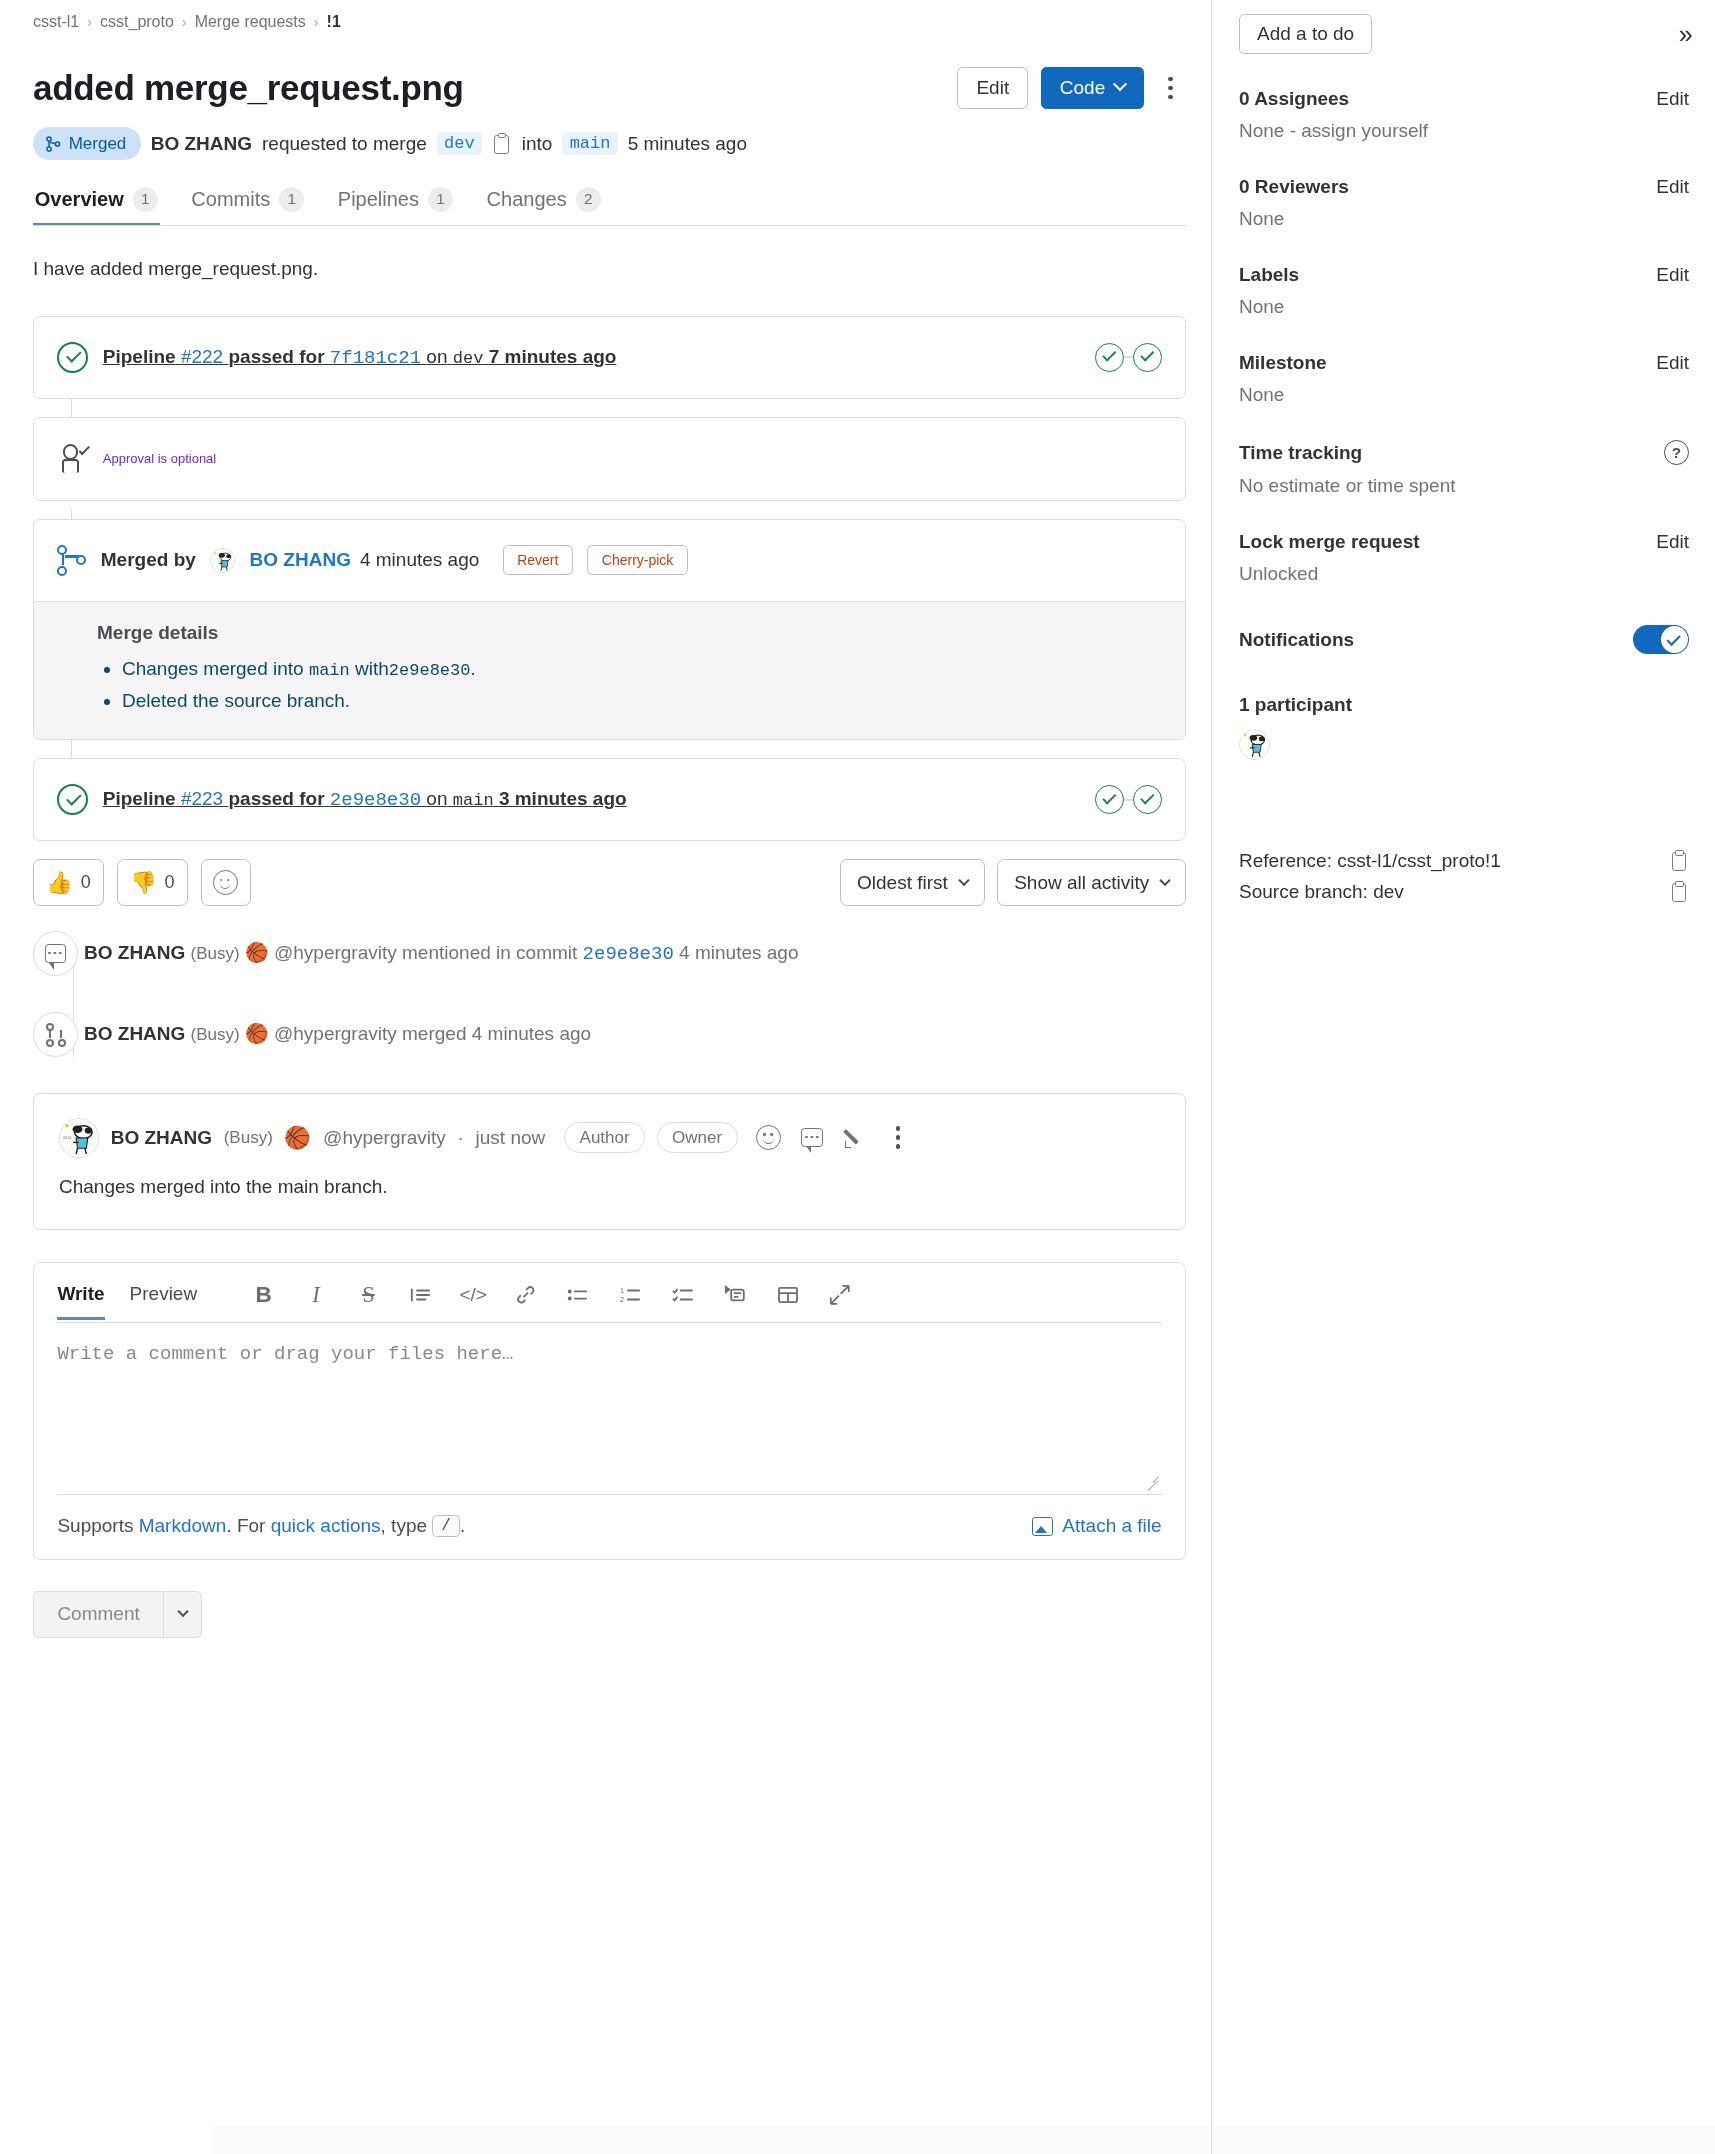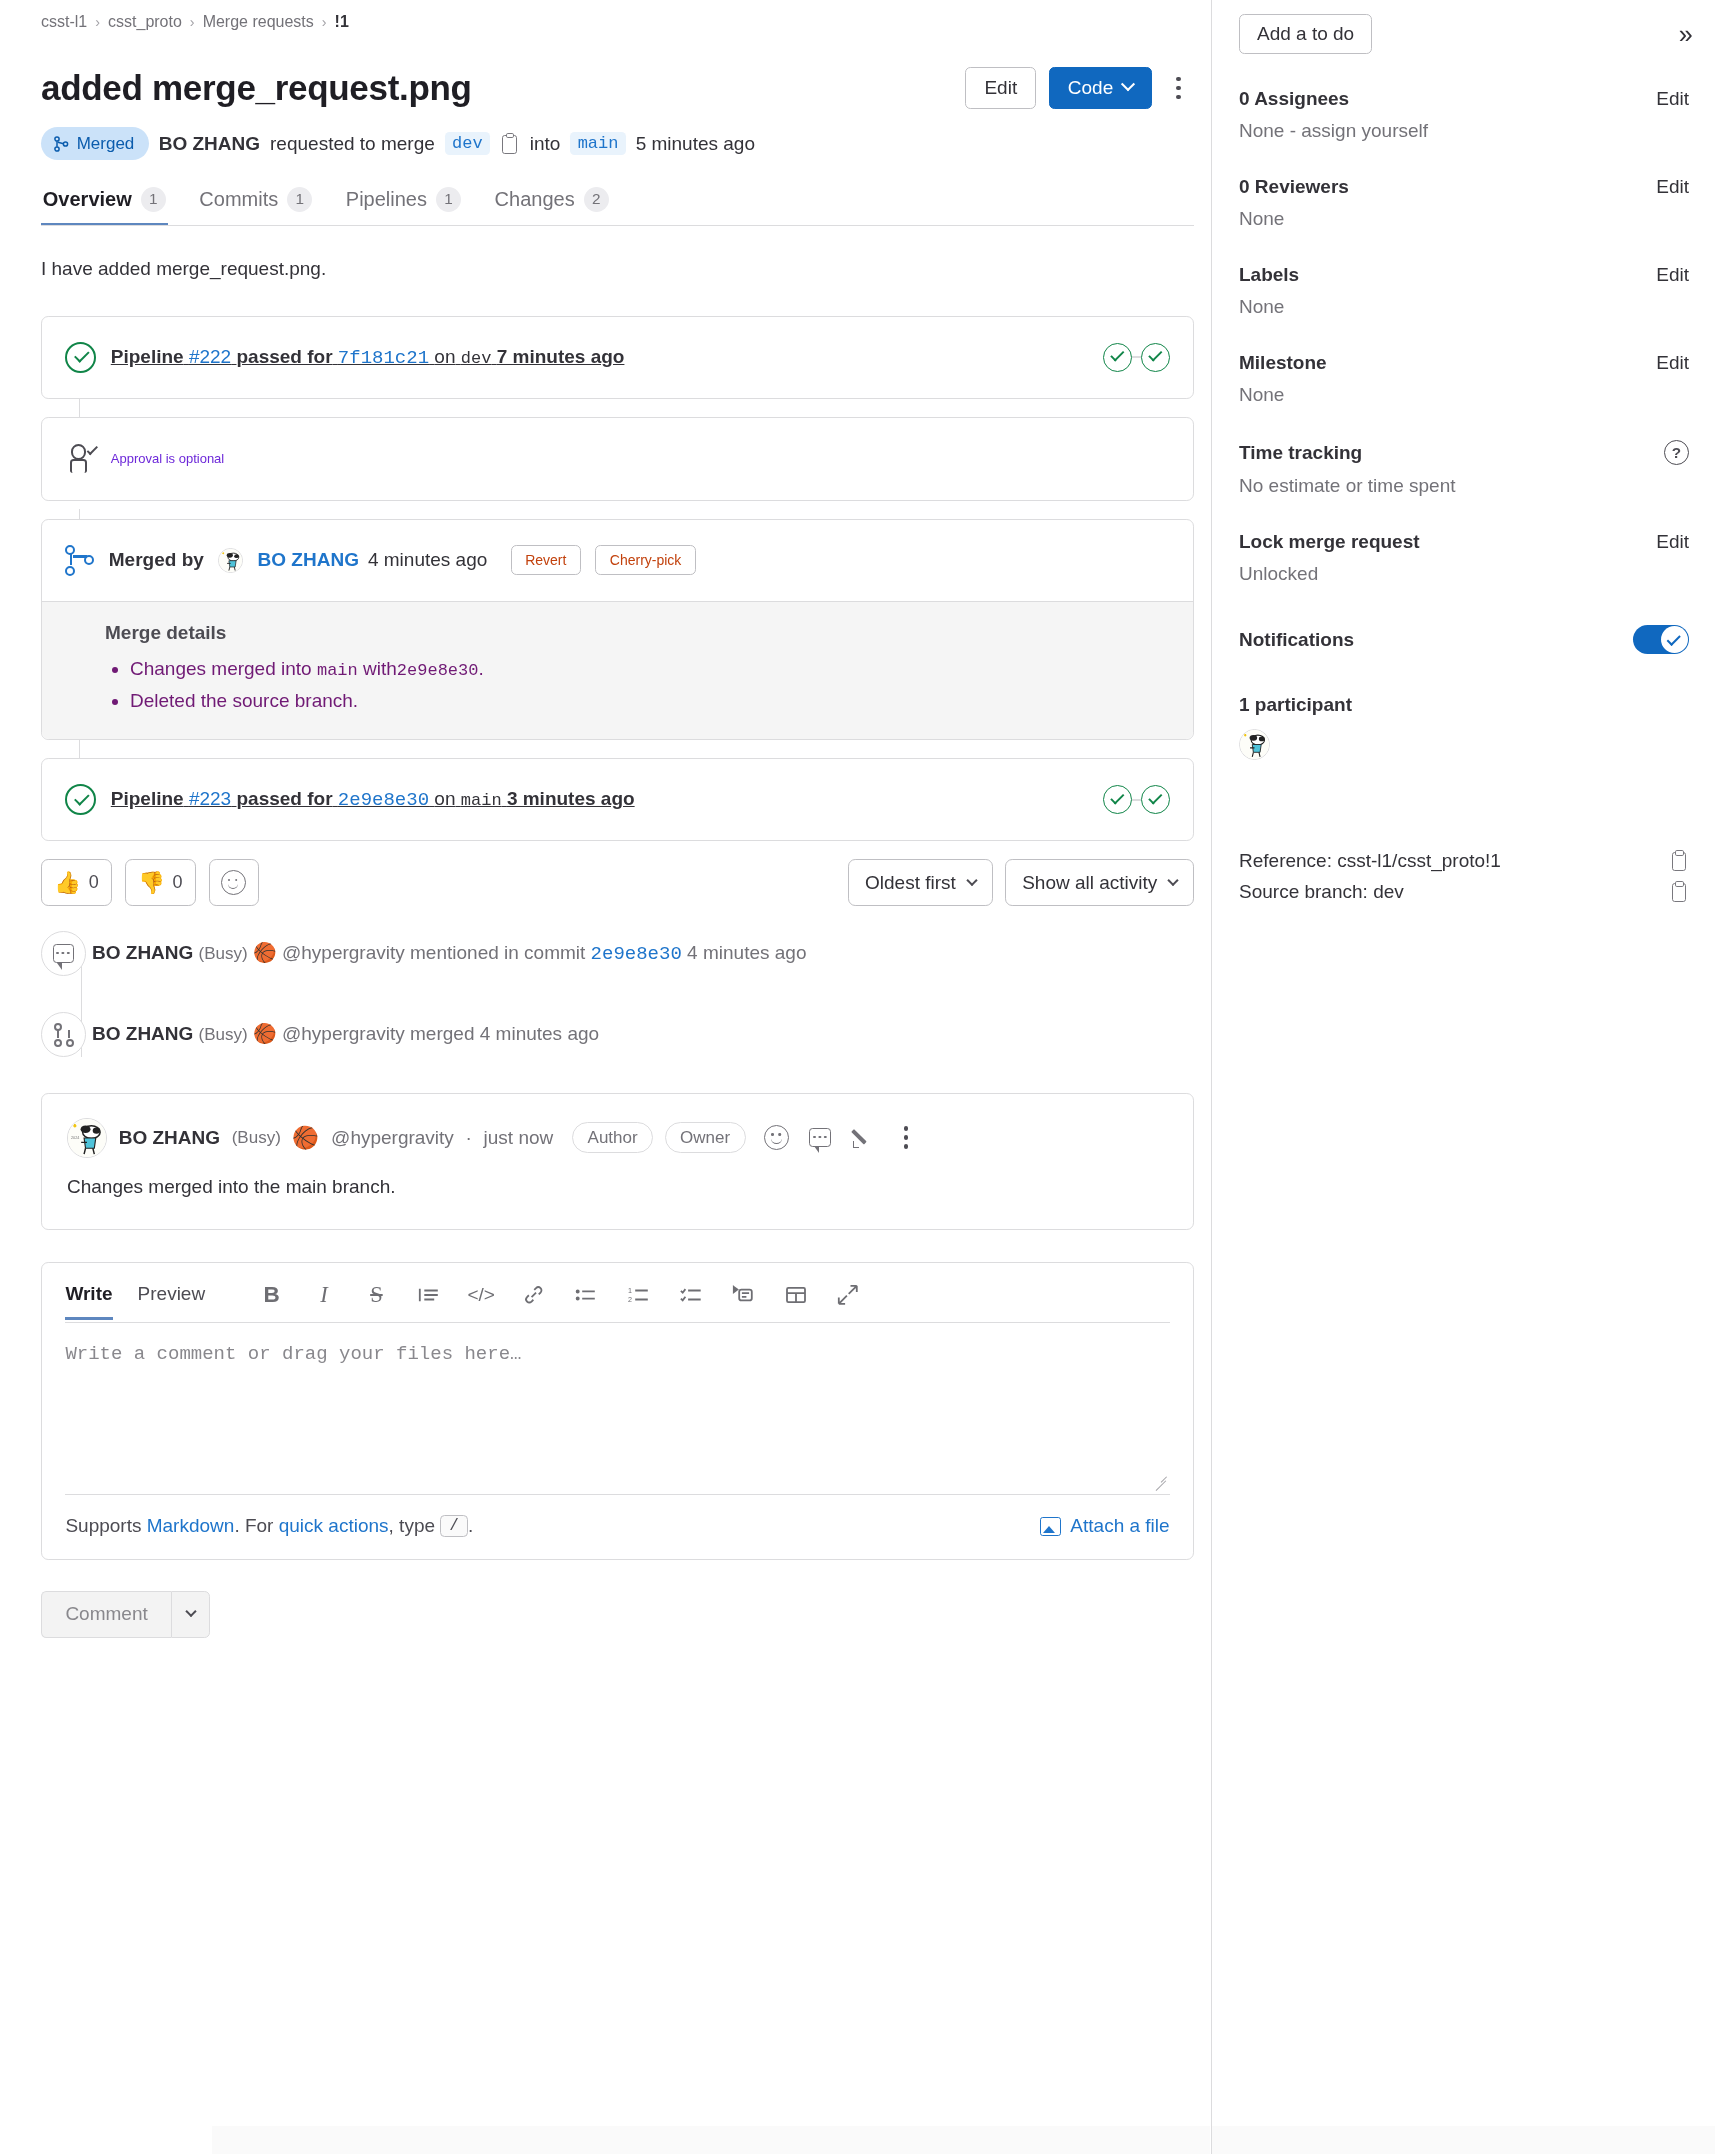--- a/index.html
+++ b/index.html
@@ -12,21 +12,21 @@
     font-size: 19px;
     -webkit-font-smoothing: antialiased;
     overflow: hidden;
   }
   a, .lnk { color: #1f75cb; text-decoration: none; }
   .mono { font-family: "Liberation Mono", monospace; }
 
   
   #page { position: relative; width: 1716px; height: 2155px; }
 
-  #main { position:absolute; left:12px; top:0; width:1211px; height:2155px; padding: 0 29px; }
+  #main { position:absolute; left:4px; top:0; width:1211px; height:2155px; padding: 0 29px; }
   #sidebar { position:absolute; left:1211px; top:0; width:505px; height:2155px;
              border-left:0.9px solid #dcdcde; padding: 0 27px; }
   #footer-strip { position:absolute; left:212px; top:2126px; width:998px; height:29px; background:#fafafa; }
   #footer-strip2 { position:absolute; left:1212px; top:2126px; width:504px; height:29px; background:#fafafa; }
 
   
   .breadcrumb { display:flex; align-items:center; gap:8px; padding-top:12.6px; font-size:16px; color:#737278; }
   .breadcrumb .crumb { color:#737278; }
   .breadcrumb .sep { color:#a4a3a8; font-size:14.4px; }
   .breadcrumb .crumb.current { color:#333238; font-weight:700; }
@@ -111,21 +111,21 @@
   .merged-by { font-size:19px; font-weight:700; color:#333238; }
   .avatar { width:25px; height:25px; border-radius:50%; flex:none; border:0.9px solid #dcdcde; overflow:hidden; background:#fff; }
   .avatar svg { display:block; }
   .time-muted { font-weight:400; color:#333238; }
   .btn-sm { border:0.9px solid #bfbfc3; background:#fff; border-radius:5.4px; font-size:14px; color:#c2410c;
             padding:6.3px 13.5px; font-family:inherit; cursor:pointer; }
 
   .merge-details { background:#f5f5f5; border-top:0.9px solid #dcdcde; border-radius:0 0 7.2px 7.2px; padding:20px 23.4px 23.4px 63px; }
   .merge-details h4 { margin:0 0 9px; font-size:19px; font-weight:700; color:#4d4c53; }
   .merge-details ul { margin:0; padding-left:25px; }
-  .merge-details li { font-size:19px; color:#701a75; line-height:1.65; }
+  .merge-details li { font-size:19px; color:#0c4a6e; line-height:1.65; }
 
   
   .reaction-row { display:flex; align-items:center; gap:12.6px; margin-top:18px; }
   .react-btn { border:0.9px solid #bfbfc3; border-radius:7.2px; background:#fff; height:47px; min-width:67px;
                display:flex; align-items:center; justify-content:center; gap:7.2px; font-size:18px; color:#4d4c53; cursor:pointer; padding:0 12.6px; }
   .react-btn .emo { font-size:21.6px; line-height:1; }
   .smiley { width:25px; height:25px; border:1.8px solid #737278; border-radius:50%; position:relative; }
   .smiley::before { content:""; position:absolute; left:5.4px; top:7.2px; width:2.7px; height:2.7px; border-radius:50%; background:#737278;
                     box-shadow:7.2px 0 0 #737278; }
   .smiley::after { content:""; position:absolute; left:5.4px; top:11.7px; width:10.8px; height:5.4px;

